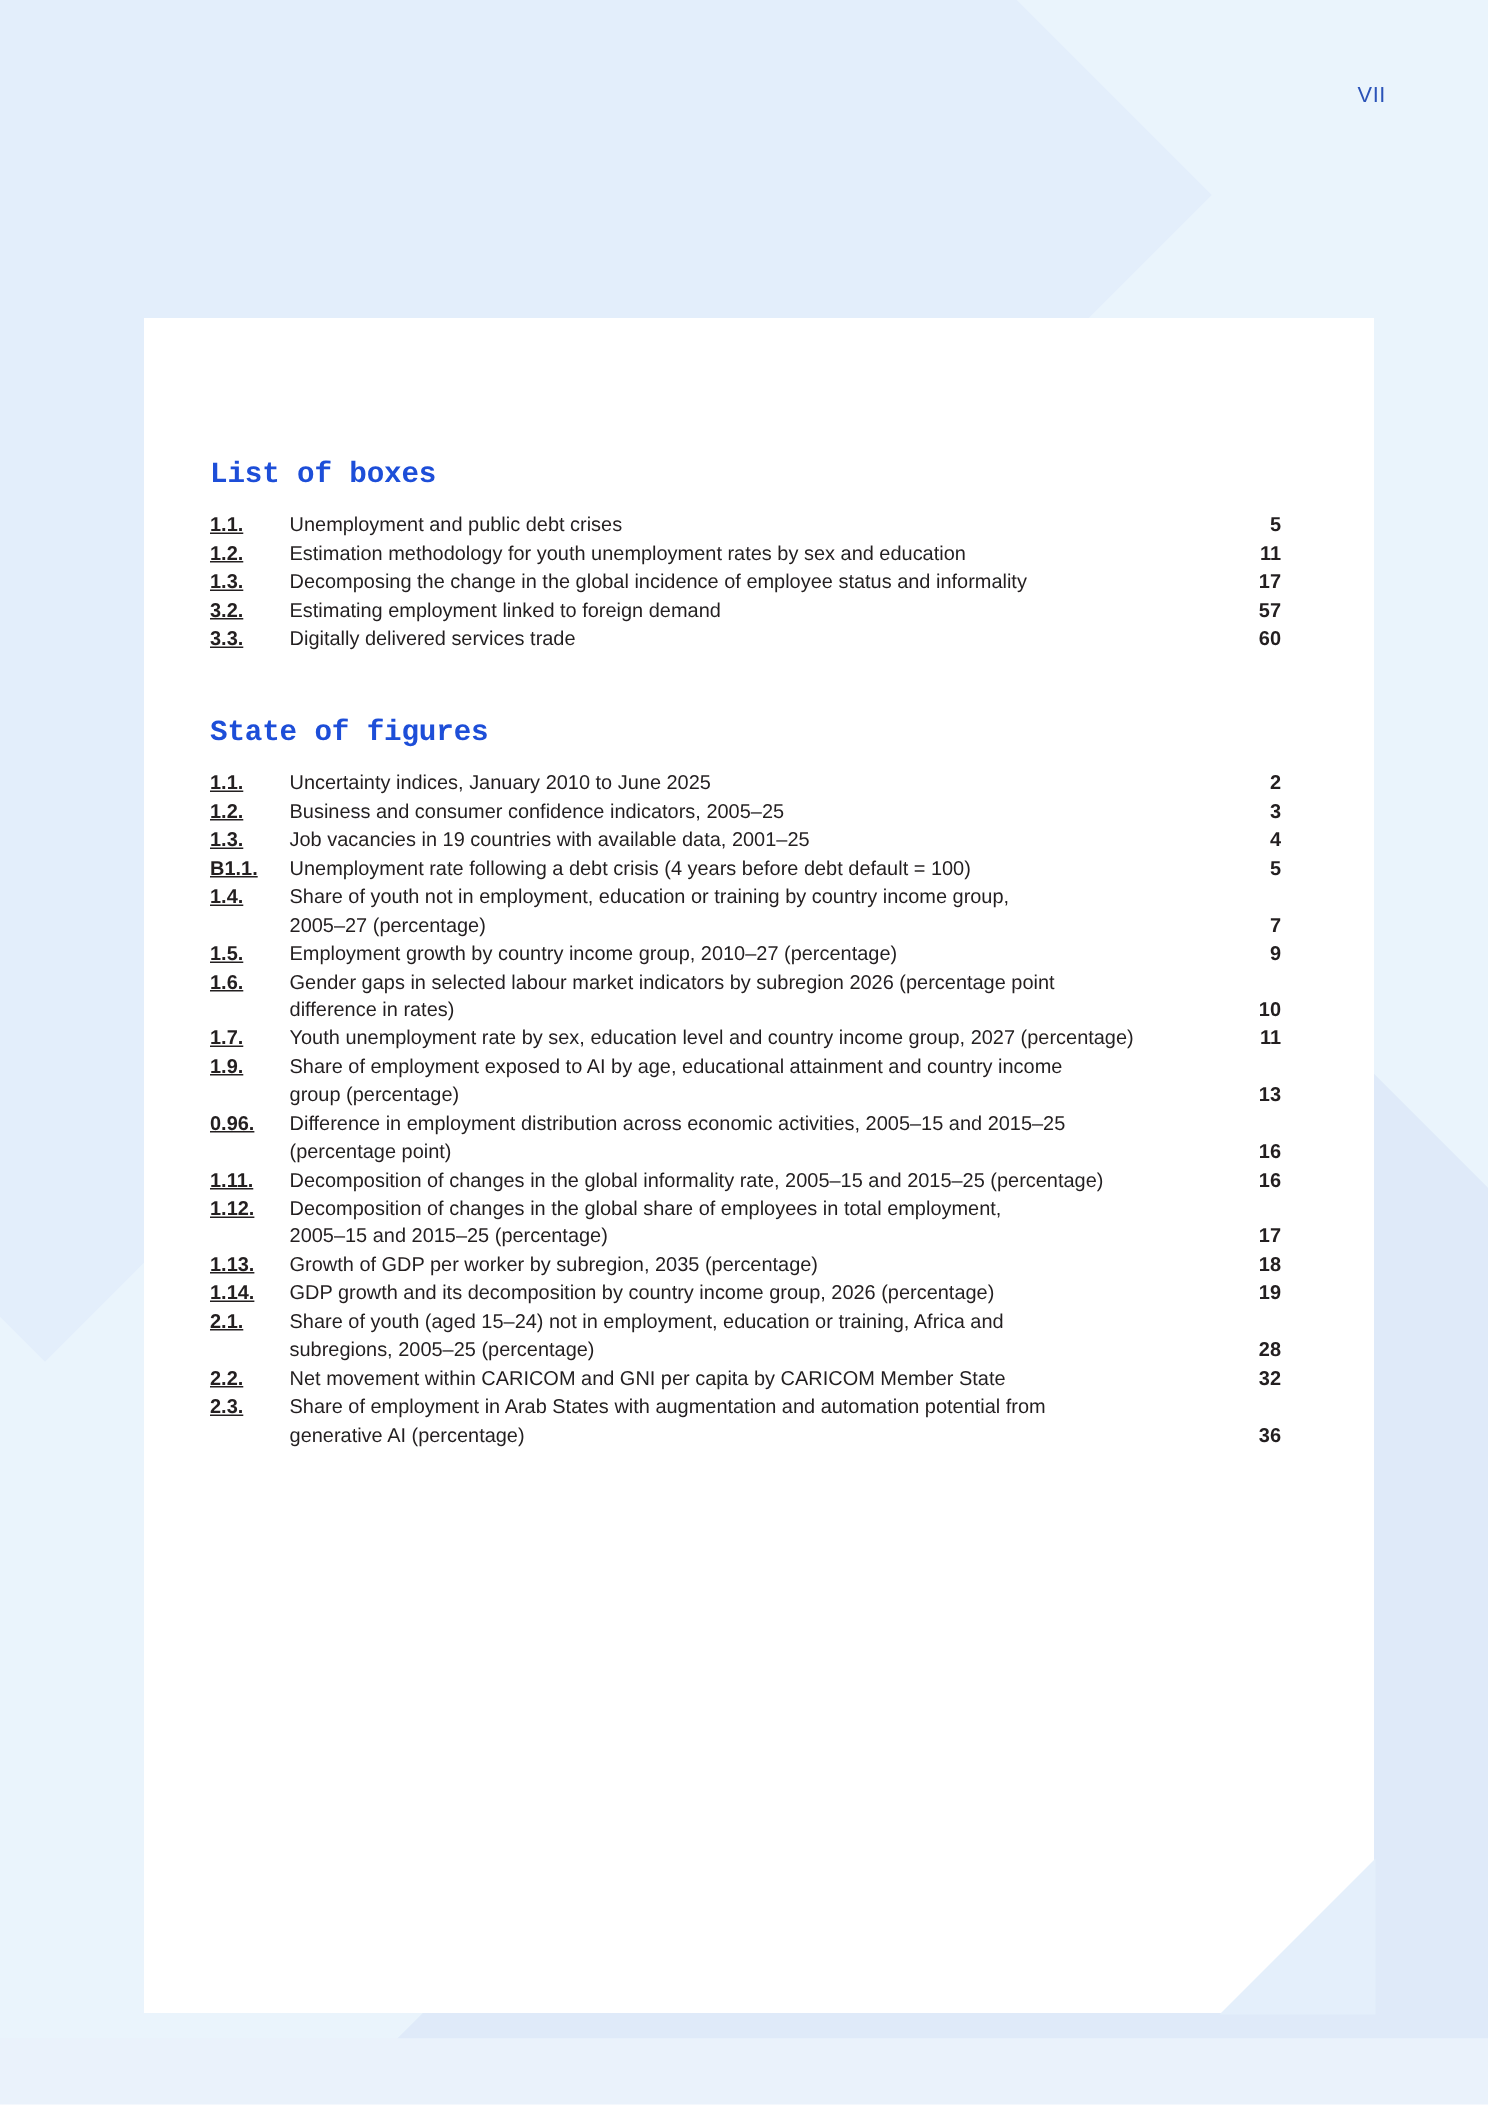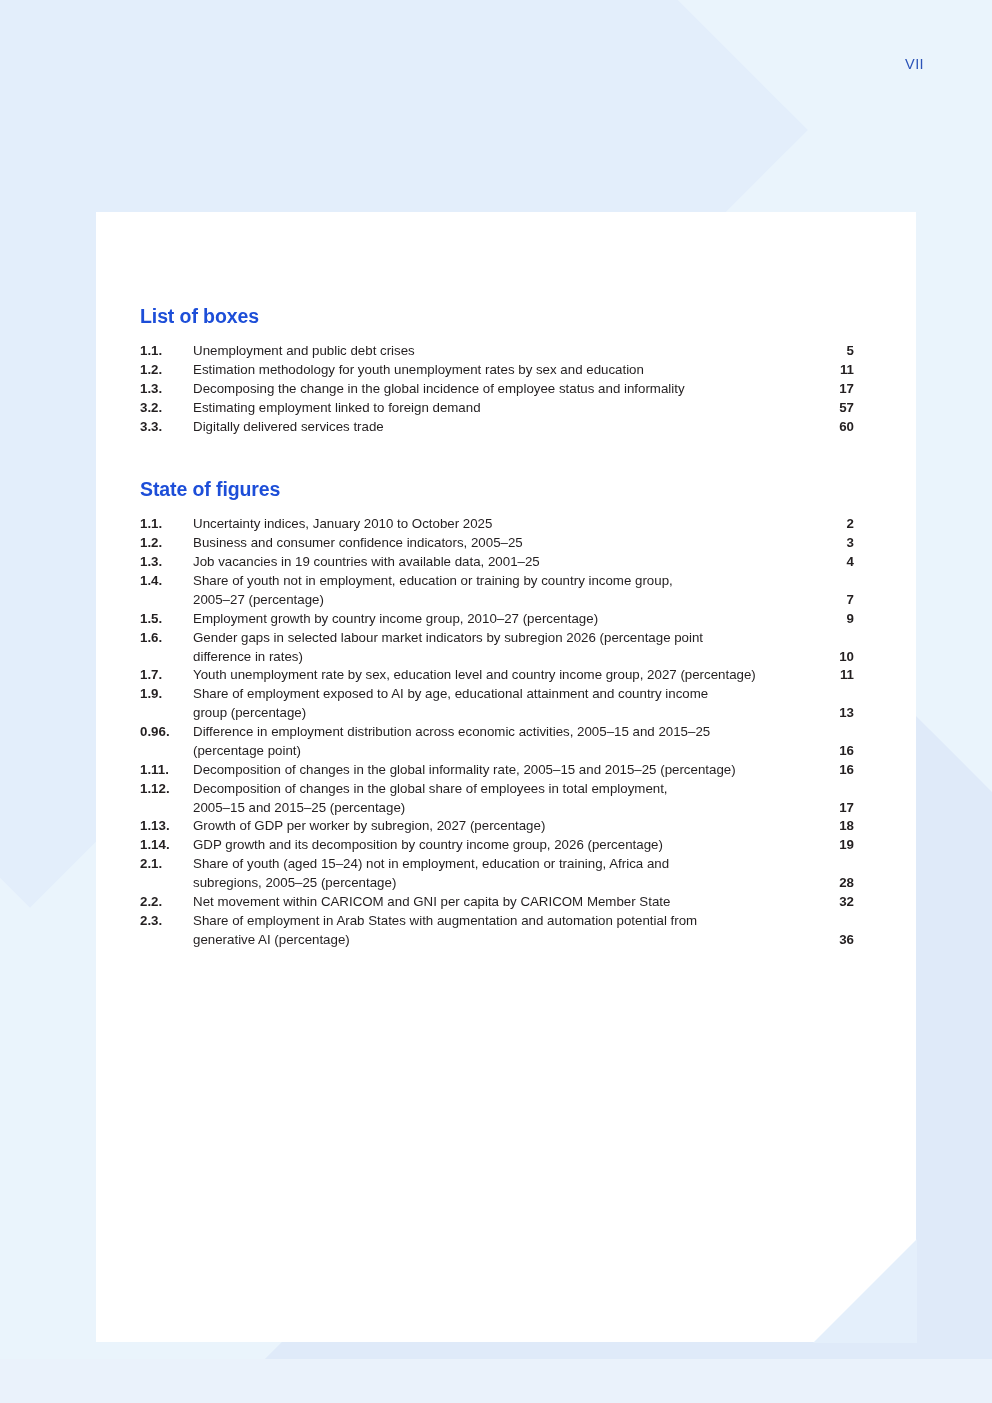--- a/index.html
+++ b/index.html
@@ -70,40 +70,42 @@
     left: 140px;
     top: 305px;
     width: 720px;
   }
   h2.section-title {
     margin: 0 0 14px 0;
     font-size: 19.5px;
     font-weight: bold;
     color: #1d4ed8;
     letter-spacing: -0.1px;
+    font-family: Liberation Mono, monospace;
   }
   .section + .section { margin-top: 42px; }
 
   table.toc {
     width: 714px;
     border-collapse: collapse;
     table-layout: fixed;
   }
   table.toc td {
     vertical-align: top;
     padding: 0;
     font-size: 13.3px;
     color: #231f20;
     line-height: 1.42;
   }
   td.num {
     width: 52px;
     font-weight: bold;
     padding-right: 6px;
     white-space: nowrap;
+    text-decoration: underline;
   }
   td.txt {
     width: 610px;
     padding-right: 8px;
   }
   td.pg {
     width: 38px;
     text-align: right;
     font-weight: bold;
     vertical-align: bottom;
@@ -160,36 +162,41 @@
       </table>
     </div>
 
     <div class="section">
       <h2 class="section-title">State of figures</h2>
       <table class="toc figures">
         <tbody>
 
           <tr>
             <td class="num">1.1.</td>
-            <td class="txt">Uncertainty indices, January 2010 to October 2025</td>
+            <td class="txt">Uncertainty indices, January 2010 to June 2025</td>
             <td class="pg">2</td>
           </tr>
 
           <tr>
             <td class="num">1.2.</td>
             <td class="txt">Business and consumer confidence indicators, 2005–25</td>
             <td class="pg">3</td>
           </tr>
 
           <tr>
             <td class="num">1.3.</td>
             <td class="txt">Job vacancies in 19 countries with available data, 2001–25</td>
             <td class="pg">4</td>
           </tr>
 
+          <tr>
+            <td class="num">B1.1.</td>
+            <td class="txt">Unemployment rate following a debt crisis (4 years before debt default = 100)</td>
+            <td class="pg">5</td>
+          </tr>
 
           <tr class="two-line">
             <td class="num">1.4.</td>
             <td class="txt">
               <span>Share of youth not in employment, education or training by country income group,</span>
               <span class="l2">2005–27 (percentage)</span>
             </td>
             <td class="pg">7</td>
           </tr>
 
@@ -243,21 +250,21 @@
             <td class="num">1.12.</td>
             <td class="txt">
               <span>Decomposition of changes in the global share of employees in total employment,</span>
               <span class="l2">2005–15 and 2015–25 (percentage)</span>
             </td>
             <td class="pg">17</td>
           </tr>
 
           <tr>
             <td class="num">1.13.</td>
-            <td class="txt">Growth of GDP per worker by subregion, 2027 (percentage)</td>
+            <td class="txt">Growth of GDP per worker by subregion, 2035 (percentage)</td>
             <td class="pg">18</td>
           </tr>
 
           <tr>
             <td class="num">1.14.</td>
             <td class="txt">GDP growth and its decomposition by country income group, 2026 (percentage)</td>
             <td class="pg">19</td>
           </tr>
 
           <tr class="two-line">

